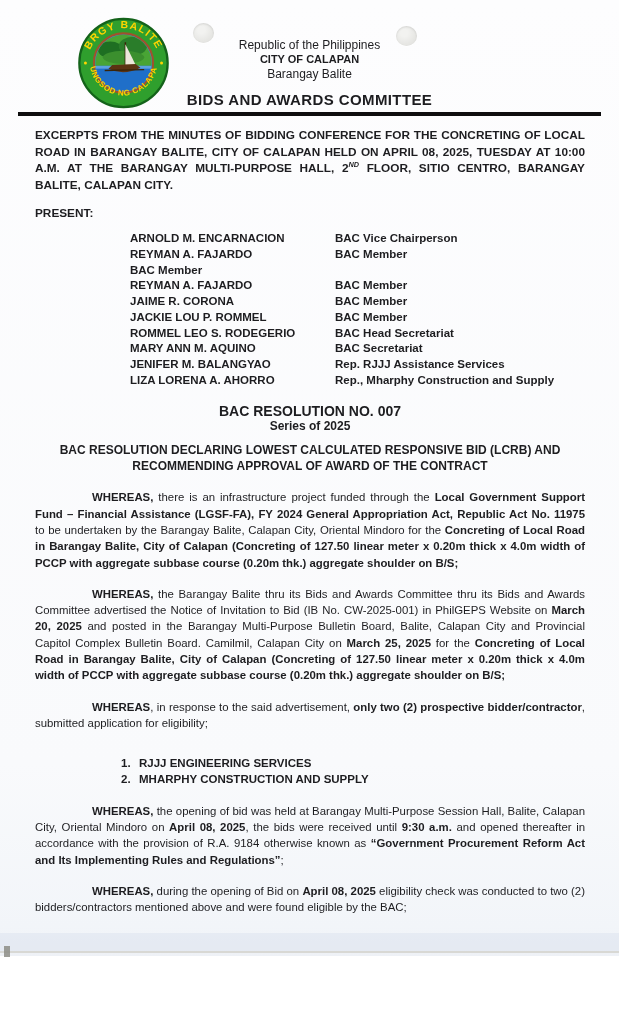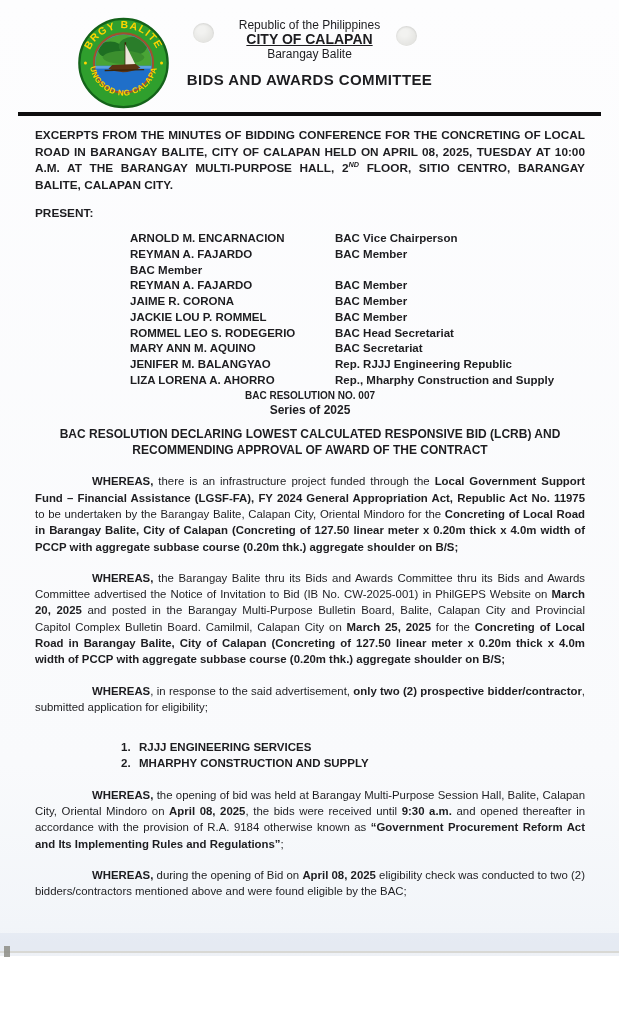--- a/index.html
+++ b/index.html
@@ -7,40 +7,40 @@
     position:relative;width:619px;height:1024px;margin:0;
     font-family:"Liberation Sans",sans-serif;color:#1d1d20;overflow:hidden;background:#ffffff;
   }
   .scan{
     position:absolute;left:0;top:0;width:619px;height:956px;
     background:linear-gradient(180deg,#fdfdfe 0%,#f9fafc 80%,#f2f5f9 97%,#eef1f6 100%);
   }
   
   .header{position:relative;height:108px;}
   .seal{position:absolute;left:72px;top:16px;width:103px;height:94px;}
-  .header-text{padding-top:18px;text-align:center;line-height:14px;font-size:12px;}
-  .city-line{font-weight:bold;font-size:14px;line-height:15px;text-decoration:underline;}
+  .header-text{padding-top:38px;text-align:center;line-height:14px;font-size:12px;}
+  .city-line{font-weight:bold;font-size:11px;line-height:15px;}
   .committee-line{font-weight:bold;font-size:15px;margin-top:12px;letter-spacing:.4px;}
   .punch-hole{
     position:absolute;width:21px;height:20px;border-radius:50%;
     background:radial-gradient(circle at 40% 35%,#f2f2f0 20%,#e7e7e4 60%,#dededb 100%);
     box-shadow:inset 0 1px 2px rgba(0,0,0,.10), 0 1px 0 rgba(255,255,255,.8);
   }
   .hole-left{left:193px;top:23px;}
   .hole-right{left:396px;top:26px;}
   .rule{height:4px;background:#0e0e0e;margin:4px 18px 0 18px;}
   
   .content{padding:11px 34px 0 35px;}
   p{margin:0;}
   .excerpt{font-weight:bold;font-size:11.8px;line-height:16.6px;text-align:justify;}
   .present{font-weight:bold;font-size:11.8px;margin-top:13px;}
   .attendees{margin:11px 0 0 95px;font-weight:bold;font-size:11.5px;}
   .att-row{display:flex;line-height:15.7px;}
   .att-name{width:205px;flex:none;}
-  .res-no{text-align:center;font-weight:bold;font-size:10px;line-height:15px;}
+  .res-no{margin-top:16px;text-align:center;font-weight:bold;font-size:14px;line-height:15px;}
   .res-series{text-align:center;font-weight:bold;font-size:12px;line-height:15px;}
   .res-title{margin:9px auto 12px;max-width:525px;text-align:center;font-weight:bold;font-size:12px;line-height:15.5px;}
   .para{margin-top:15px;font-size:11.4px;line-height:16.3px;text-align:justify;text-indent:57px;}
   sup{font-size:.62em;line-height:0;vertical-align:super;font-style:italic;}
   .bidders{margin:24px 0 0 86px;padding:0;list-style:none;counter-reset:bd;
     font-weight:bold;font-size:11.5px;line-height:16.2px;}
   .bidders li::before{counter-increment:bd;content:counter(bd) ".";display:inline-block;width:18px;}
   
   .scan-band{position:absolute;left:0;top:933px;width:619px;height:18px;background:rgba(205,216,232,.30);}
   .scan-line{position:absolute;left:0;top:951px;width:619px;height:2px;background:#d8d8d4;}
@@ -136,21 +136,21 @@
             <span class="att-role">BAC Head Secretariat</span>
           </div>
 
           <div class="att-row">
             <span class="att-name">MARY ANN M. AQUINO</span>
             <span class="att-role">BAC Secretariat</span>
           </div>
 
           <div class="att-row">
             <span class="att-name">JENIFER M. BALANGYAO</span>
-            <span class="att-role">Rep. RJJJ Engineering Republic</span>
+            <span class="att-role">Rep. RJJJ Assistance Services</span>
           </div>
 
           <div class="att-row">
             <span class="att-name">LIZA LORENA A. AHORRO</span>
             <span class="att-role">Rep., Mharphy Construction and Supply</span>
           </div>
 
       </div>
 
       <div class="res-no">BAC RESOLUTION NO. 007</div>

